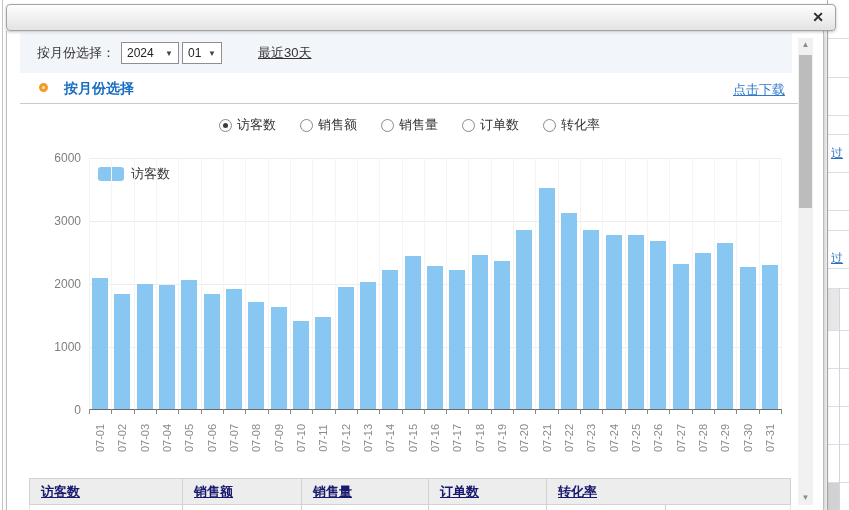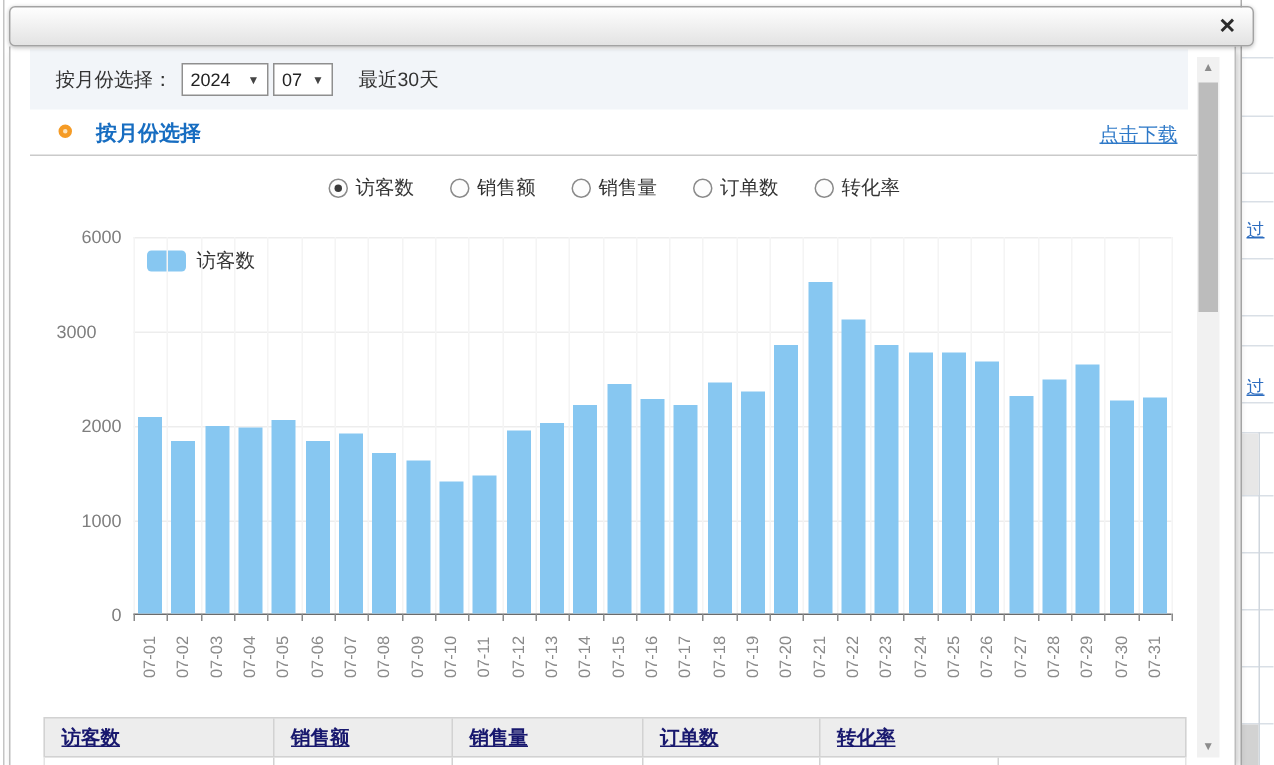--- a/index.html
+++ b/index.html
@@ -29,21 +29,21 @@
     background:#fff; border-left:1px solid #BDBDBD; border-right:1px solid #BDBDBD;
     box-shadow:2px 2px 5px rgba(0,0,0,0.2);
   }
   
   .controls { position:absolute; left:13px; top:2px; width:772px; height:40px; background:#F2F5F9; display:flex; align-items:center; }
   .controls-label { margin-left:17px; font-size:13px; font-weight:normal; color:#333; }
   .select-box { display:inline-flex; align-items:center; justify-content:space-between; height:22px; background:#fff; border:1px solid #8F8F8F; font-size:12px; color:#222; padding:0 5px; margin-left:3px; cursor:pointer; }
   .select-year { width:58px; margin-left:6px; }
   .select-month { width:40px; }
   .select-caret { font-size:8px; color:#444; margin-left:4px; }
-  .recent-link { margin-left:17px; font-size:13px; color:#333; cursor:pointer; }
+  .recent-link { margin-left:36px; font-size:13px; color:#333; text-decoration:underline; cursor:pointer; }
   
   .section-hd { position:absolute; left:13px; top:49px; width:779px; height:24px; border-bottom:1px solid #CACACA; }
   .section-bullet { position:absolute; left:19px; top:3px; width:9px; height:9px; border:3px solid #F59B25; border-radius:50%; background:#FCE3BC; }
   .section-title { position:absolute; left:44px; top:0; font-size:14px; font-weight:bold; color:#176DC1; }
   .download-link { position:absolute; right:14px; top:1px; font-size:13px; color:#2E79C8; text-decoration:underline; cursor:pointer; }
   
   .radios { position:absolute; left:13px; top:85px; width:779px; display:flex; justify-content:center; gap:24px; }
   .radio-opt { display:inline-flex; align-items:center; gap:5px; font-size:13px; color:#333; cursor:pointer; }
   .radio-circle { width:13px; height:13px; border-radius:50%; border:1px solid #8A8A8A; background:#FDFDFD; position:relative; }
   .radio-circle.checked::after { content:""; position:absolute; left:3px; top:3px; width:5px; height:5px; border-radius:50%; background:#3A3A3A; }
@@ -109,21 +109,21 @@
 
 <div class="dialog-body">
 
   <div class="controls">
     <span class="controls-label">按月份选择：</span>
     <span class="select-box select-year">
       <span>2024</span>
       <span class="select-caret">▼</span>
     </span>
     <span class="select-box select-month">
-      <span>07</span>
+      <span>01</span>
       <span class="select-caret">▼</span>
     </span>
     <a class="recent-link">最近30天</a>
   </div>
 
   <div class="section-hd">
     <span class="section-bullet"></span>
     <span class="section-title">按月份选择</span>
     <a class="download-link">点击下载</a>
   </div>
@@ -155,21 +155,21 @@
     <div class="legend">
       <span class="legend-swatch" style="background: rgb(135, 199, 241);"></span>
       <span class="legend-label">访客数</span>
     </div>
   <div class="ytick-label" style="top: 245px;">0</div>
       <div class="hgrid" style="top: 189px;"></div>
       <div class="ytick-label" style="top: 182px;">1000</div>
       <div class="hgrid" style="top: 126px;"></div>
       <div class="ytick-label" style="top: 119px;">2000</div>
       <div class="hgrid" style="top: 63px;"></div>
-      <div class="ytick-label" style="top: 56px; text-align: center;">3000</div>
+      <div class="ytick-label" style="top: 56px;">3000</div>
       <div class="hgrid" style="top: 0px;"></div>
       <div class="ytick-label" style="top: -7px;">6000</div>
       <div class="vgrid" style="left: 0%;"></div>
       <div class="xtick" style="left: 0%;"></div>
       <div class="vgrid" style="left: 3.22581%;"></div>
       <div class="xtick" style="left: 3.22581%;"></div>
       <div class="vgrid" style="left: 6.45161%;"></div>
       <div class="xtick" style="left: 6.45161%;"></div>
       <div class="vgrid" style="left: 9.67742%;"></div>
       <div class="xtick" style="left: 9.67742%;"></div>

